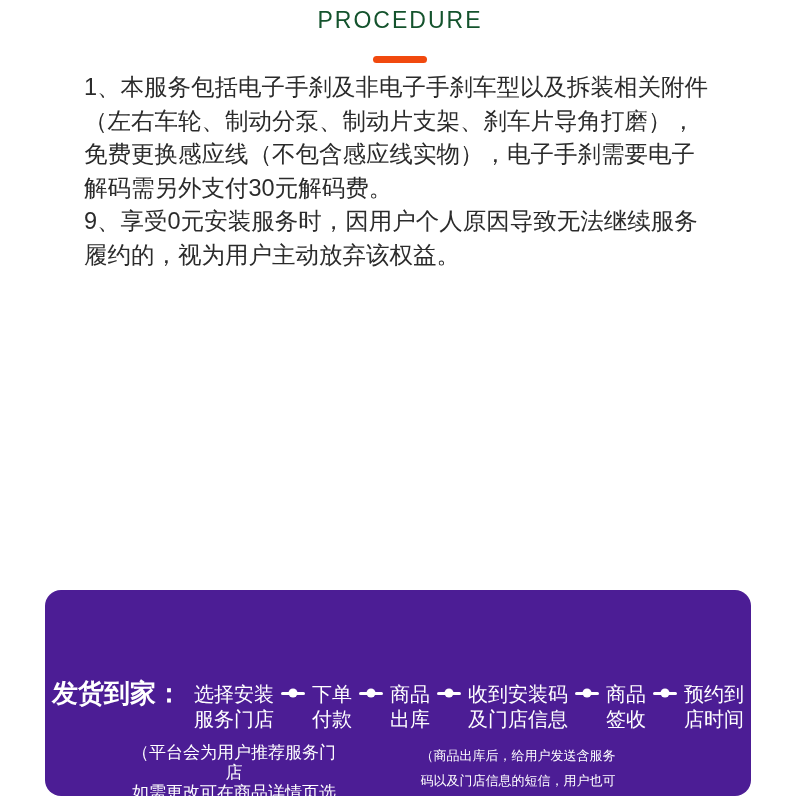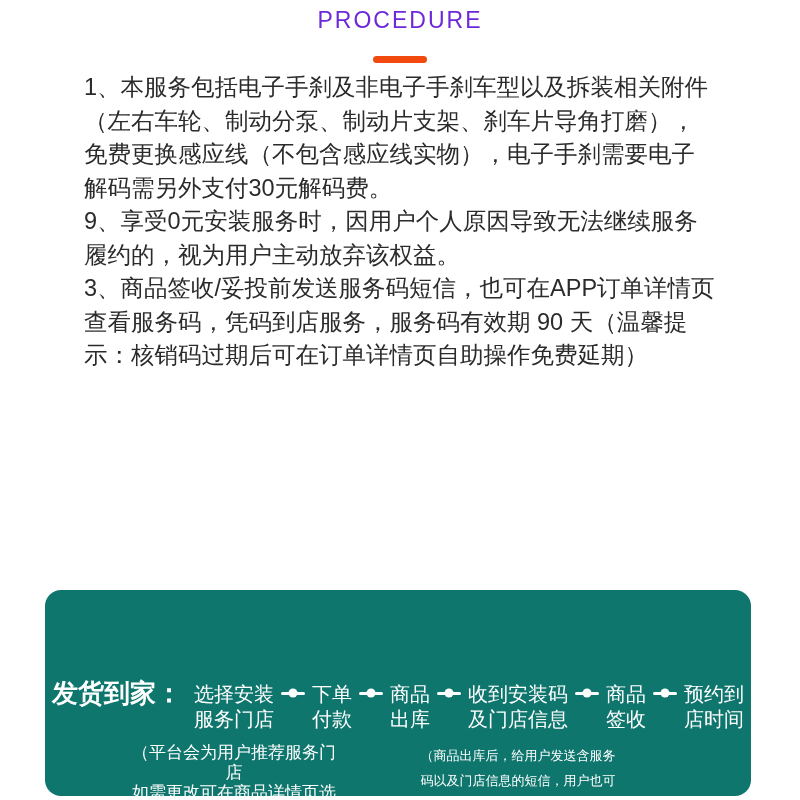--- a/index.html
+++ b/index.html
@@ -11,21 +11,21 @@
     font-family: "Liberation Sans", sans-serif;
     color: #2b2b2b;
     position: relative;
   }
   .header { text-align: center; }
   .eyebrow {
     padding-top: 6px;
     font-size: 23px;
     font-weight: 500;
     letter-spacing: 2px;
-    color: #6d28d9;
+    color: #14532d;
     line-height: 28px;
   }
   .title {
     margin-top: 18px;
     font-size: 54px;
     line-height: 54px;
     font-weight: 900;
     letter-spacing: 3px;
     color: #2e2e2e;
   }
@@ -43,21 +43,21 @@
     line-height: 33.5px;
     color: #2b2b2b;
   }
   .terms p { margin: 0; }
   .flow-banner {
     position: absolute;
     left: 45px;
     top: 590px;
     width: 706px;
     height: 206px;
-    background: #0f766e;
+    background: #4c1d95;
     border-radius: 16px;
   }
   .flow-row {
     display: flex;
     align-items: center;
     justify-content: center;
     height: 100%;
     gap: 5px;
   }
   .flow-label {
@@ -112,21 +112,20 @@
 <body>
 
 <div class="header">
   <div class="eyebrow">PROCEDURE</div>
   <div class="accent-bar"></div>
 </div>
 
 <section class="terms">
   <p>1、本服务包括电子手刹及非电子手刹车型以及拆装相关附件（左右车轮、制动分泵、制动片支架、刹车片导角打磨），免费更换感应线（不包含感应线实物），电子手刹需要电子解码需另外支付30元解码费。</p>
   <p>9、享受0元安装服务时，因用户个人原因导致无法继续服务履约的，视为用户主动放弃该权益。</p>
-  <p>3、商品签收/妥投前发送服务码短信，也可在APP订单详情页查看服务码，凭码到店服务，服务码有效期 90 天（温馨提示：核销码过期后可在订单详情页自助操作免费延期）</p>
 </section>
 
 <section class="flow-banner">
   <div class="flow-row">
     <div class="flow-label">发货到家：</div>
 
     <div class="step">
       <div class="step-label">选择安装
 服务门店</div>
       <div class="step-note">（平台会为用户推荐服务门店

